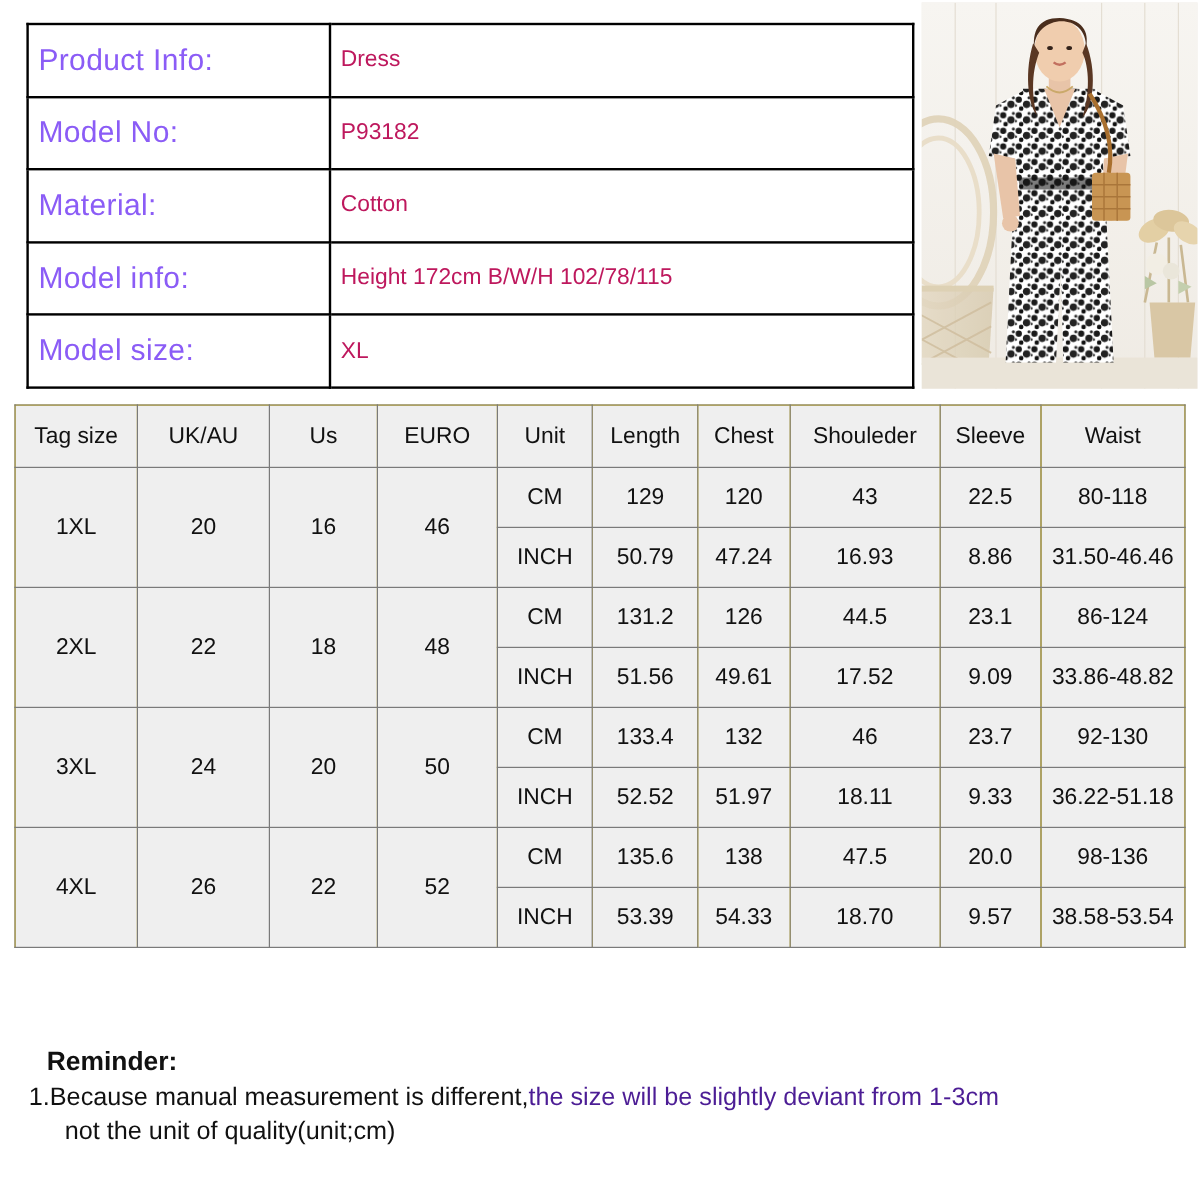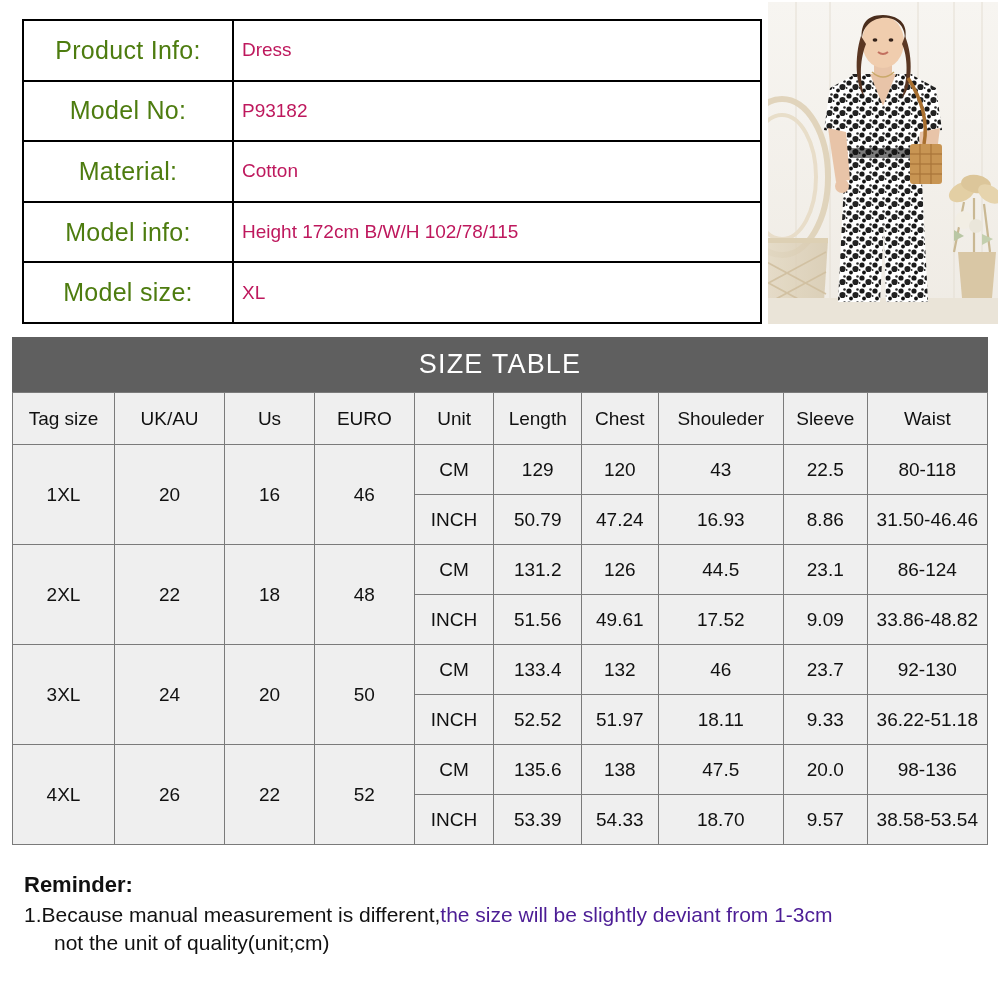--- a/index.html
+++ b/index.html
@@ -23,24 +23,24 @@
     table-layout: fixed;
     background: #ffffff;
   }
   table.info td {
     border: 2px solid #000000;
     height: 38px;
     padding: 0 8px;
     background: #ffffff;
   }
   td.info-label {
-    width: 210px;
-    text-align: center;
+    width: 252px;
+    text-align: left;
     font-size: 25px;
-    color: #4d7c0f;
+    color: #8b5cf6;
     letter-spacing: .3px;
     white-space: nowrap;
     padding-right: 12px;
   }
   td.info-value {
     text-align: left;
     font-size: 19px;
     color: #be185d;
     padding-left: 12px;
     white-space: nowrap;
@@ -107,20 +107,21 @@
   .reminder {
     position: absolute;
     left: 24px; top: 872px;
     width: 960px;
     color: #111111;
   }
   .rem-head {
     font-size: 22px;
     font-weight: bold;
     margin-bottom: 3px;
+    margin-left: 15px;
   }
   .rem-line {
     font-size: 21px;
     line-height: 1.32;
     white-space: nowrap;
   }
   .rem-indent { padding-left: 30px; }
   .red { color: #4c1d95; }
 </style>
 </head>
@@ -251,21 +252,20 @@
           <line x1="142" y1="162" x2="174" y2="162"></line>
           <line x1="142" y1="172" x2="174" y2="172"></line>
           <line x1="152" y1="142" x2="152" y2="182"></line>
           <line x1="163" y1="142" x2="163" y2="182"></line>
         </g>
       </g>
     </svg>
   </div>
 
   <div class="size-wrap">
-    <div class="size-title">SIZE TABLE</div>
     <table class="size">
       <colgroup>
         <col class="col-tag">
           <col class="col-uk">
           <col class="col-us">
           <col class="col-euro">
         <col class="col-unit">
           <col class="col-len">
           <col class="col-chest">
           <col class="col-shoul">

